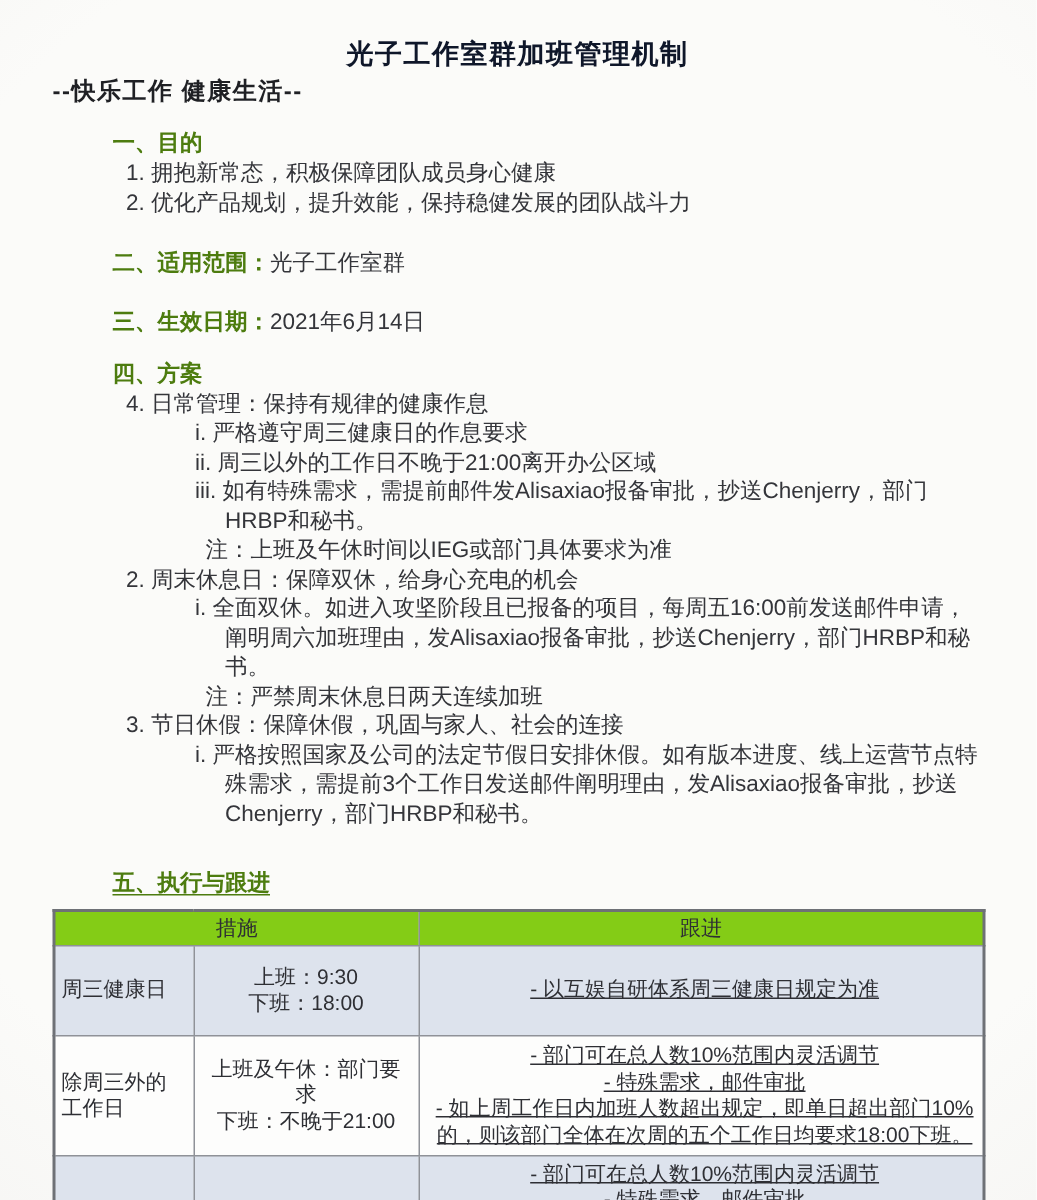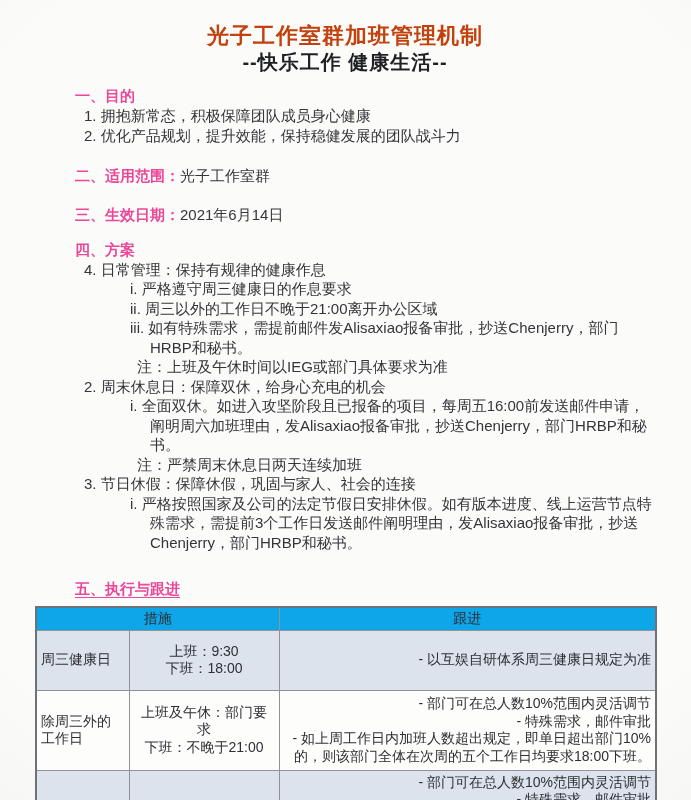--- a/index.html
+++ b/index.html
@@ -6,30 +6,30 @@
   html, body { width: 691px; height: 800px; overflow: hidden; }
   body {
     font-family: "Liberation Sans", "DejaVu Sans", sans-serif;
     background:
       radial-gradient(ellipse 120% 100% at 50% 45%, #fbfbf9 55%, #efeeec 100%);
     color: #34353a;
   }
   .doc { padding: 14px 36px 0 35px; font-size: 15px; line-height: 20px; }
 
   .doc-title {
-    font-size: 22px; font-weight: 700; text-align: center;
-    color: #c2410c; letter-spacing: 1px; margin-top: 9px; line-height: 26px;
+    font-size: 18px; font-weight: 700; text-align: center;
+    color: #0f172a; letter-spacing: 1px; margin-top: 9px; line-height: 26px;
   }
   .doc-subtitle {
-    font-size: 20px; font-weight: 700; text-align: center;
+    font-size: 16px; font-weight: 700; text-align: left;
     color: #1f2024; letter-spacing: 1px; line-height: 26px; margin-bottom: 11px;
   }
 
   .sec { margin-left: 40px; }
-  .sec-h { font-weight: 700; color: #ec4899; }
+  .sec-h { font-weight: 700; color: #4d7c0f; }
   .lvl1 { margin-left: 9px; }
   .lvl2 { margin-left: 55px; padding-left: 20px; text-indent: -20px; }
   .note { margin-left: 62px; }
 
   .sec-purpose { margin-top: 2px; }
   .sec-scope   { margin-top: 20px; }
   .sec-date    { margin-top: 19px; }
   .sec-plan    { margin-top: 15px; }
   .sec-plan .line { line-height: 19.5px; }
   .sec-exec    { margin-top: 27px; }
@@ -37,26 +37,26 @@
 
   table.exec {
     width: 620px; margin-top: 7px;
     border-collapse: collapse; table-layout: fixed;
     font-size: 14px; line-height: 17.5px; color: #2e2f34;
     border: 2px solid #6e7176;
     background: #fdfdfc;
   }
   table.exec th, table.exec td { border: 1px solid #8f9298; vertical-align: middle; }
   table.exec th {
-    background: #0ea5e9; font-weight: 400; height: 23px; padding: 2px 4px;
+    background: #84cc16; font-weight: 400; height: 23px; padding: 2px 4px;
     text-align: center;
   }
   td.rname   { text-align: left; padding: 3px 4px; }
   td.measure { text-align: center; padding: 3px 10px; white-space: pre-line; }
-  td.follow  { text-align: right; padding: 3px 4px 3px 9px; white-space: pre-line; }
+  td.follow  { text-align: center; padding: 3px 4px 3px 9px; white-space: pre-line; text-decoration: underline; }
   tr.shade td { background: #dde3ed; }
   tr.r1 td { height: 60px; }
   tr.r2 td { height: 80px; }
   tr.r3 td { height: 68px; }
 </style>
 </head>
 <body>
 
 <div class="doc">
 

